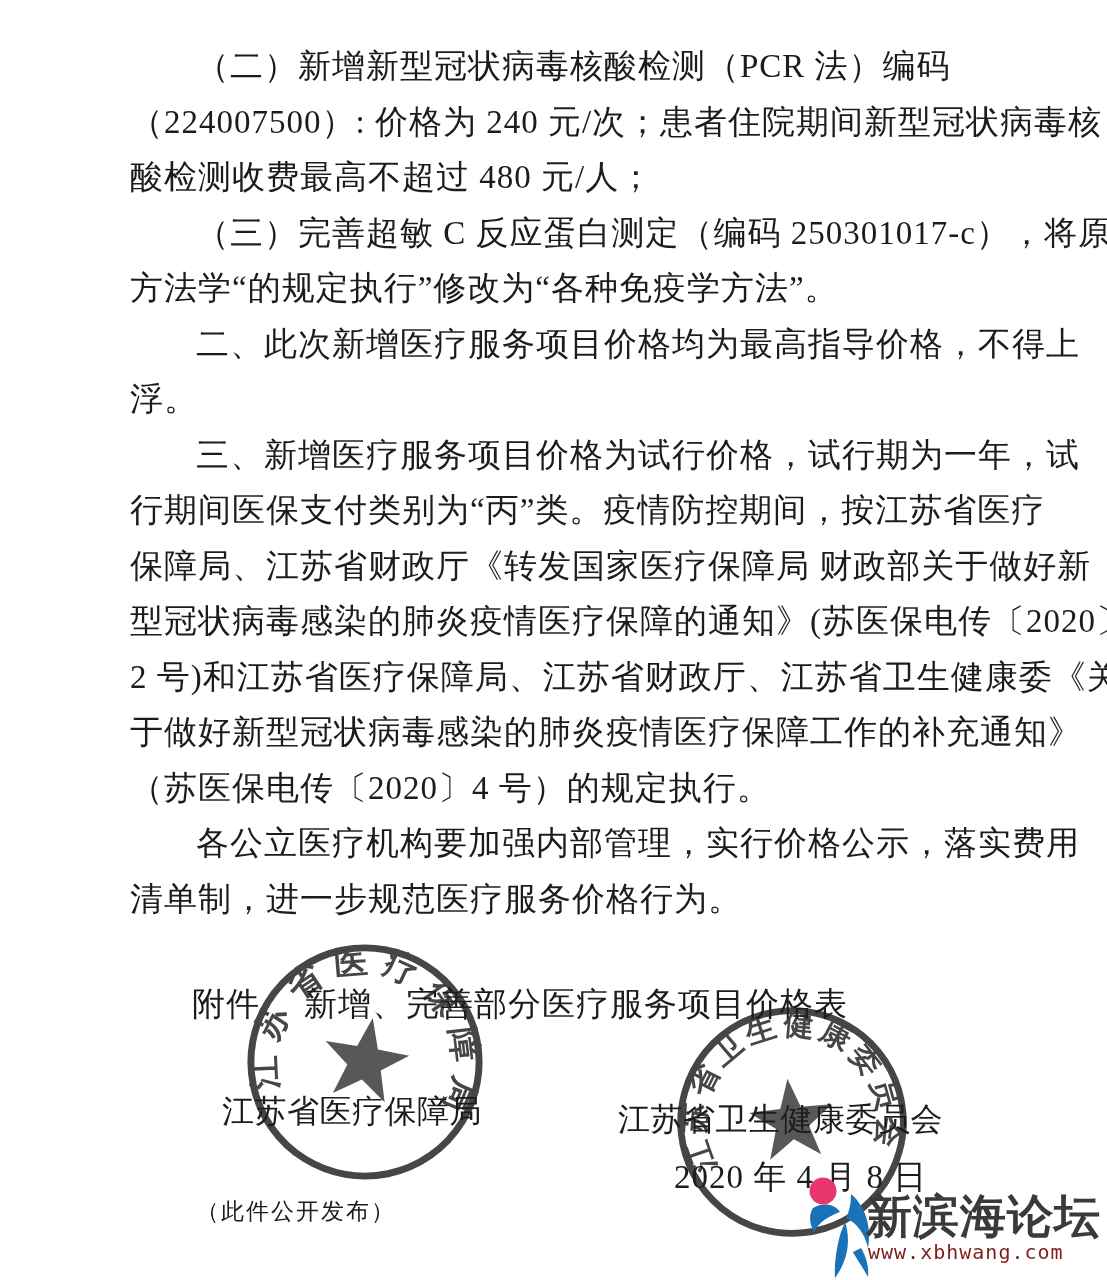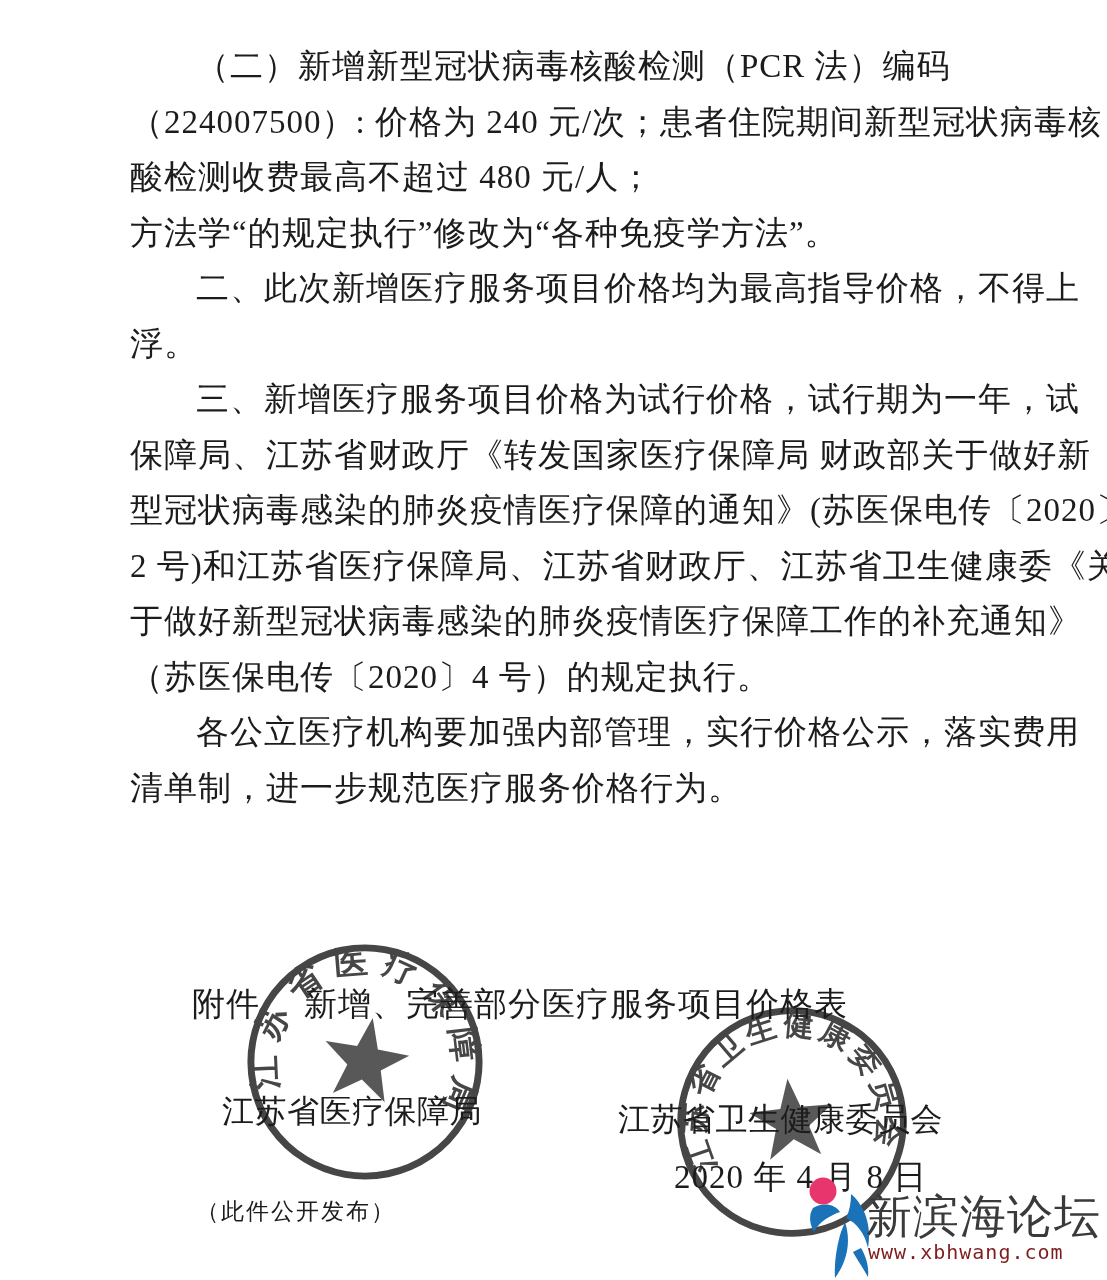--- a/index.html
+++ b/index.html
@@ -55,21 +55,21 @@
     font-weight: bold;
     fill: #262626;
   }
 
   
   .watermark { position: absolute; z-index: 5; }
   .wm-figure { left: 793px; top: 1160px; width: 112px; height: 120px; }
   .wm-name {
     left: 866px; top: 1186px;
     font-family: "Liberation Sans", "DejaVu Sans", sans-serif;
-    font-weight: normal;
+    font-weight: bold;
     font-size: 46px;
     letter-spacing: 1px;
     color: #3a3a3a;
     white-space: nowrap;
   }
   .wm-url {
     left: 868px; top: 1240px;
     font-family: "DejaVu Sans Mono", "Liberation Mono", monospace;
     font-size: 20px;
     letter-spacing: 1px;
@@ -79,24 +79,26 @@
 </style>
 </head>
 <body>
 
 <div class="page">
 
   <div class="doc-body">
       <div class="doc-line indent">（二）新增新型冠状病毒核酸检测（PCR 法）编码</div>
       <div class="doc-line">（224007500）: 价格为 240 元/次；患者住院期间新型冠状病毒核</div>
       <div class="doc-line">酸检测收费最高不超过 480 元/人；</div>
+      <div class="doc-line indent">（三）完善超敏 C 反应蛋白测定（编码 250301017-c），将原</div>
       <div class="doc-line">方法学“的规定执行”修改为“各种免疫学方法”。</div>
       <div class="doc-line indent">二、此次新增医疗服务项目价格均为最高指导价格，不得上</div>
       <div class="doc-line">浮。</div>
       <div class="doc-line indent">三、新增医疗服务项目价格为试行价格，试行期为一年，试</div>
+      <div class="doc-line">行期间医保支付类别为“丙”类。疫情防控期间，按江苏省医疗</div>
       <div class="doc-line">保障局、江苏省财政厅《转发国家医疗保障局 财政部关于做好新</div>
       <div class="doc-line">型冠状病毒感染的肺炎疫情医疗保障的通知》(苏医保电传〔2020〕</div>
       <div class="doc-line">2 号)和江苏省医疗保障局、江苏省财政厅、江苏省卫生健康委《关</div>
       <div class="doc-line">于做好新型冠状病毒感染的肺炎疫情医疗保障工作的补充通知》</div>
       <div class="doc-line">（苏医保电传〔2020〕4 号）的规定执行。</div>
       <div class="doc-line indent">各公立医疗机构要加强内部管理，实行价格公示，落实费用</div>
       <div class="doc-line">清单制，进一步规范医疗服务价格行为。</div>
     </div>
 
   <svg class="seal seal-left" viewBox="0 0 250 250">

